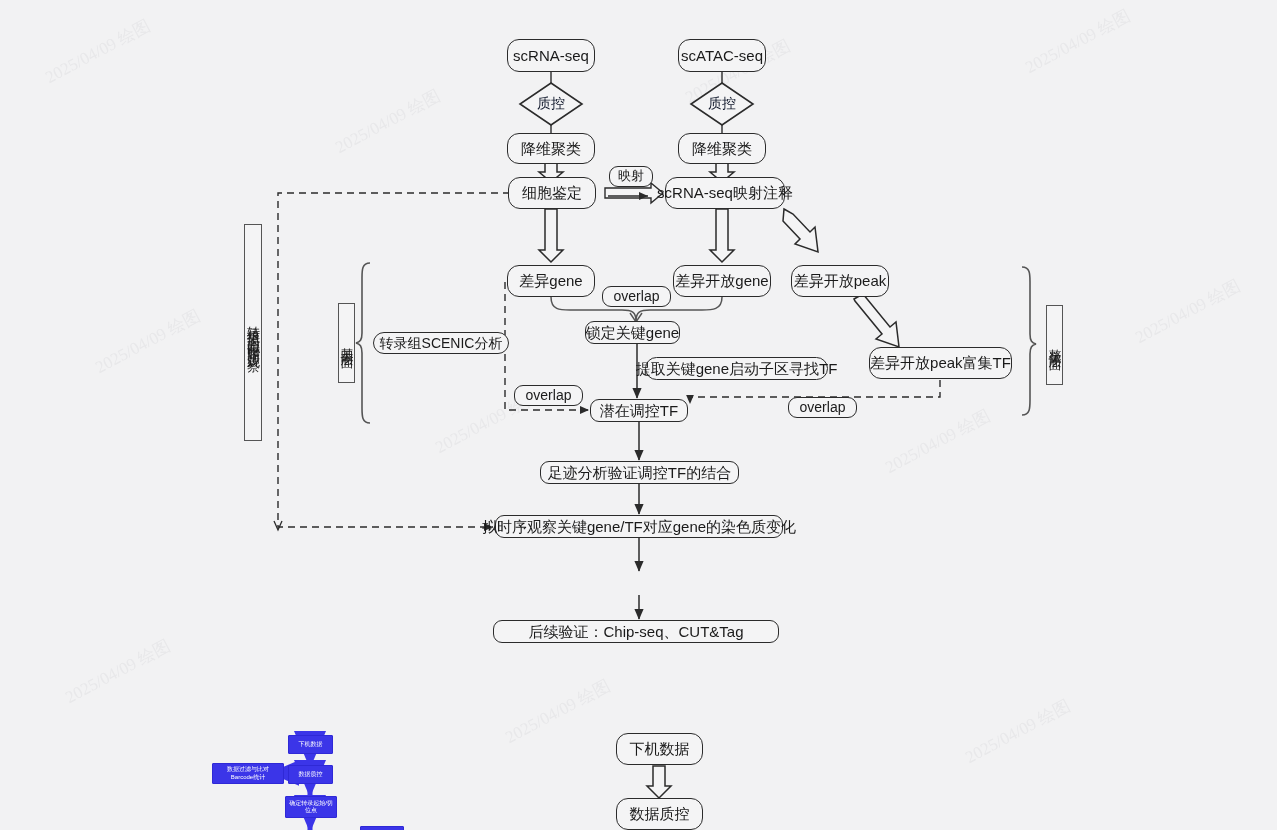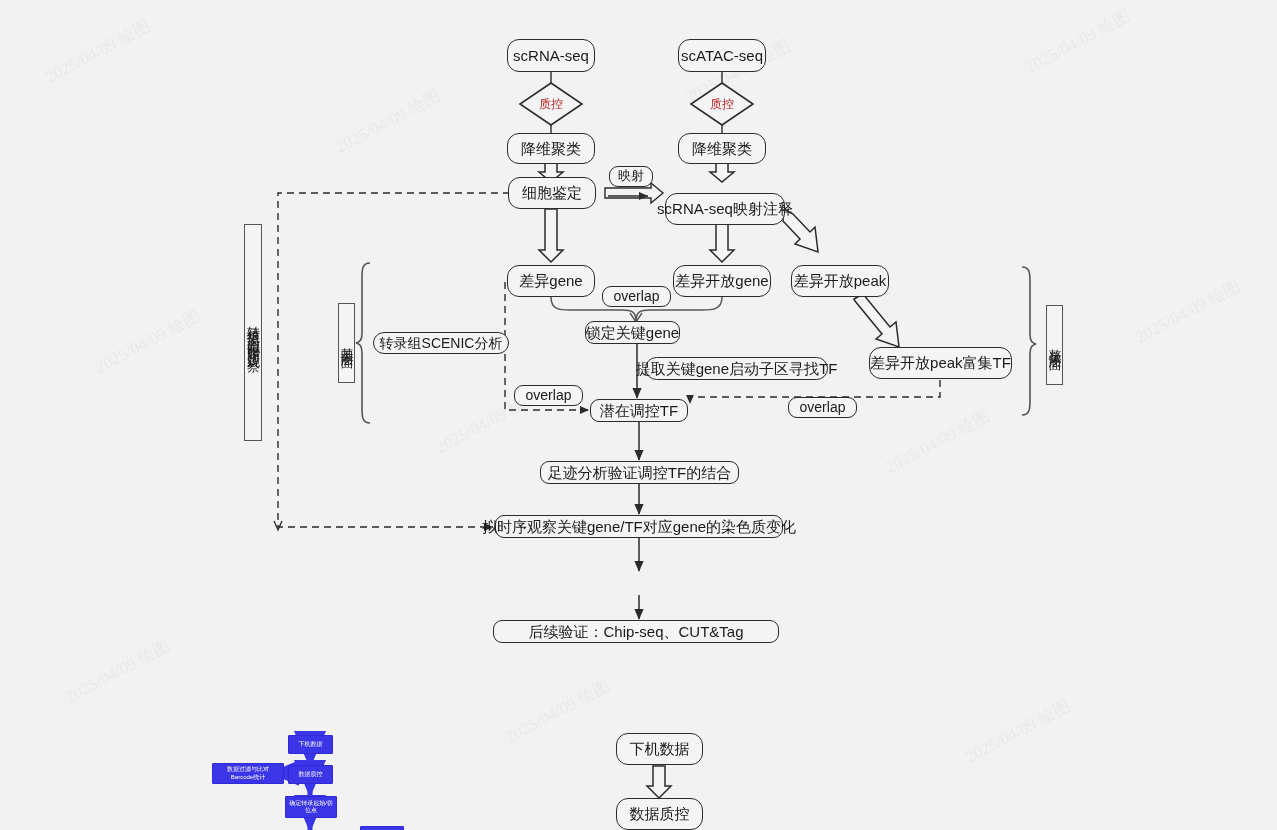--- a/index.html
+++ b/index.html
@@ -30,21 +30,21 @@
   .thin{border-width:1.3px;}
   .fs15{font-size:15px;}
   .fs14{font-size:14px;}
   .fs13{font-size:13px;}
 
   
   .diamond{
     position:absolute;
     width:62px;height:42px;
     display:flex;align-items:center;justify-content:center;
-    font-size:12px;color:#b91c1c;
+    font-size:14px;color:#0f172a;
   }
   .diamond span{position:relative;z-index:2;}
 
   
   .vtext{
     position:absolute;
     box-sizing:border-box;
     border:1.6px solid #555;
     background:#f4f4f5;
     writing-mode:vertical-rl;
@@ -186,21 +186,21 @@
   <div class="node rounded fs15" style="left:507px;top:133px;width:88px;height:31px;">
     <span>降维聚类</span>
   </div>
   <div class="node rounded fs15" style="left:678px;top:133px;width:88px;height:31px;">
     <span>降维聚类</span>
   </div>
 
   <div class="node rounded fs15" style="left:508px;top:177px;width:88px;height:32px;">
     <span>细胞鉴定</span>
   </div>
-  <div class="node rounded fs15" style="left:665px;top:177px;width:120px;height:32px;margin-top:16px;">
+  <div class="node rounded fs15" style="left:665px;top:177px;width:120px;height:32px;">
     <span>scRNA-seq映射注释</span>
   </div>
 
   <div class="node rect thin fs13" style="left:609px;top:166px;width:44px;height:21px;">
     <span>映射</span>
   </div>
 
   <div class="node rounded fs15" style="left:507px;top:265px;width:88px;height:32px;">
     <span>差异gene</span>
   </div>

